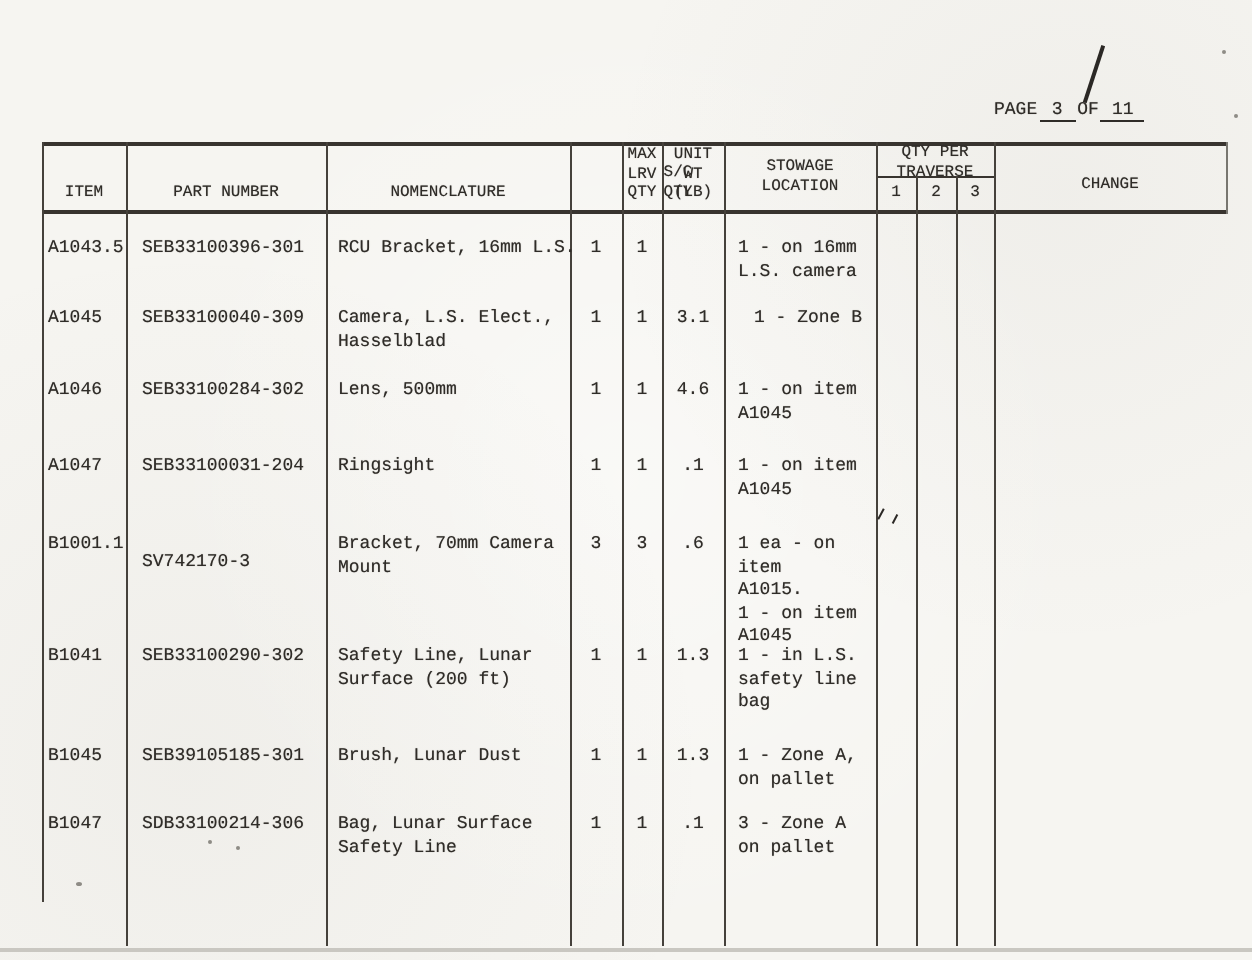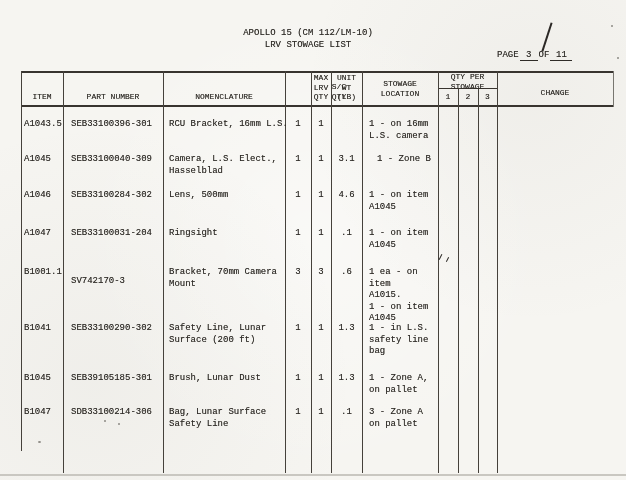--- a/index.html
+++ b/index.html
@@ -33,24 +33,20 @@
   .uline { display:inline-block; border-bottom:1px solid #2f2c28; padding:0 4px; margin:0 1px; text-align:center; }
   .mark { position:absolute; background:#2b2825; }
   .speck { position:absolute; background:rgba(60,56,50,0.55); border-radius:50%; }
   .scan-edge { position:absolute; left:0; top:474px; width:626px; height:2px; background:#c9c7c1; }
 </style>
 </head>
 <body>
 
 <div class="page">
 
-  <div class="title-block txt">
-    <div>APOLLO 15 (CM 112/LM-10)</div>
-    <div>LRV STOWAGE LIST</div>
-  </div>
 
   <div class="page-line txt">
     <span>PAGE</span><span class="uline" style="min-width:10px;">3</span><span>OF</span><span class="uline" style="min-width:14px;">11</span>
   </div>
   <div class="mark" style="left:546px; top:22px; width:1.5px; height:30px; transform:rotate(18deg);"></div>
 
   <div class="hline" style="left:21px; top:71px; width:592px;"></div>
   <div class="hline" style="left:21px; top:105px; width:592px;"></div>
   <div class="hline thin" style="left:438px; top:88px; width:59px;"></div>
 
@@ -74,21 +70,21 @@
 QTY</div>
   <div class="hcell txt" style="left:311px; top:73px; width:20px;">MAX
 LRV
 QTY</div>
   <div class="hcell txt" style="left:331px; top:73px; width:31px;">UNIT
 WT
 (LB)</div>
   <div class="hcell txt" style="left:362px; top:79px; width:76px;">STOWAGE
 LOCATION</div>
   <div class="hcell txt" style="left:438px; top:72px; width:59px;">QTY PER
-STOWAGE</div>
+TRAVERSE</div>
   <div class="hcell txt" style="left:438px; top:92px; width:20px;">1</div>
   <div class="hcell txt" style="left:458px; top:92px; width:20px;">2</div>
   <div class="hcell txt" style="left:478px; top:92px; width:19px;">3</div>
   <div class="hcell txt" style="left:497px; top:88px; width:116px;">CHANGE</div>
 
   <div>
     <div class="cell txt" style="left:24px; top:119px;">A1043.5</div>
     <div class="cell txt" style="left:71px; top:119px;">SEB33100396-301</div>
     <div class="cell txt" style="left:169px; top:119px;">RCU Bracket, 16mm L.S.</div>
     <div class="cell ctr txt" style="left:285px; top:119px; width:26px;">1</div>

